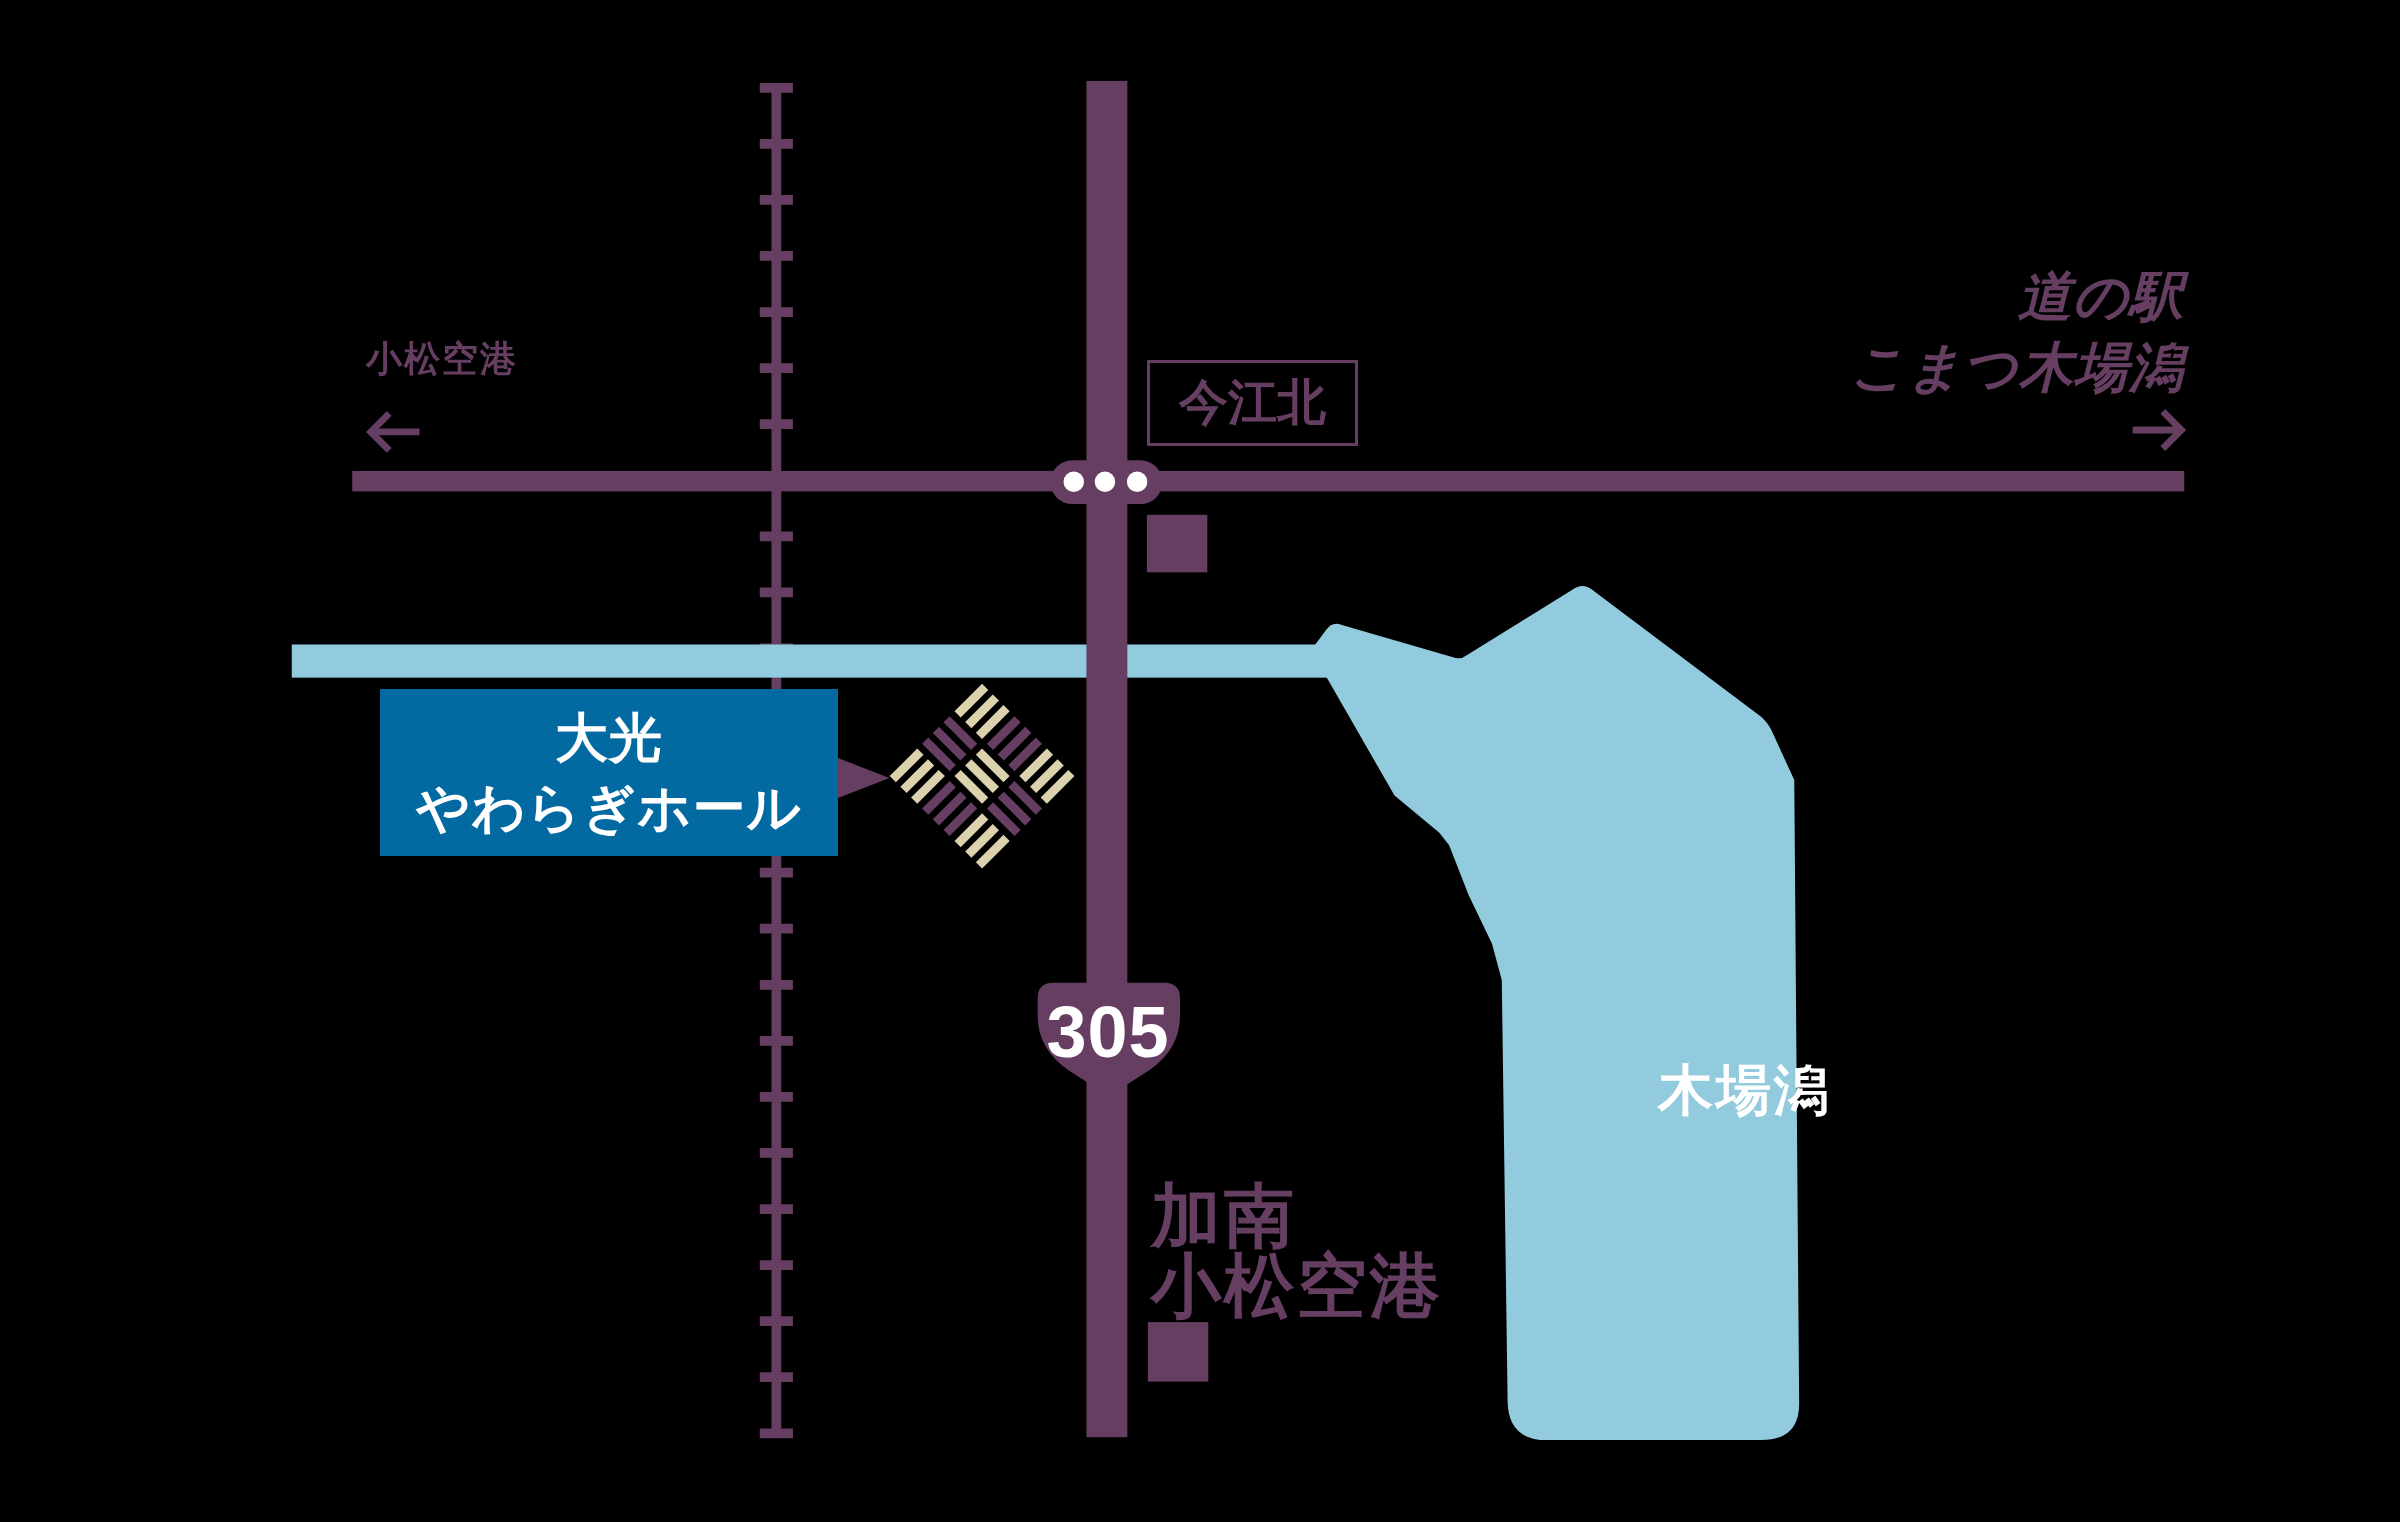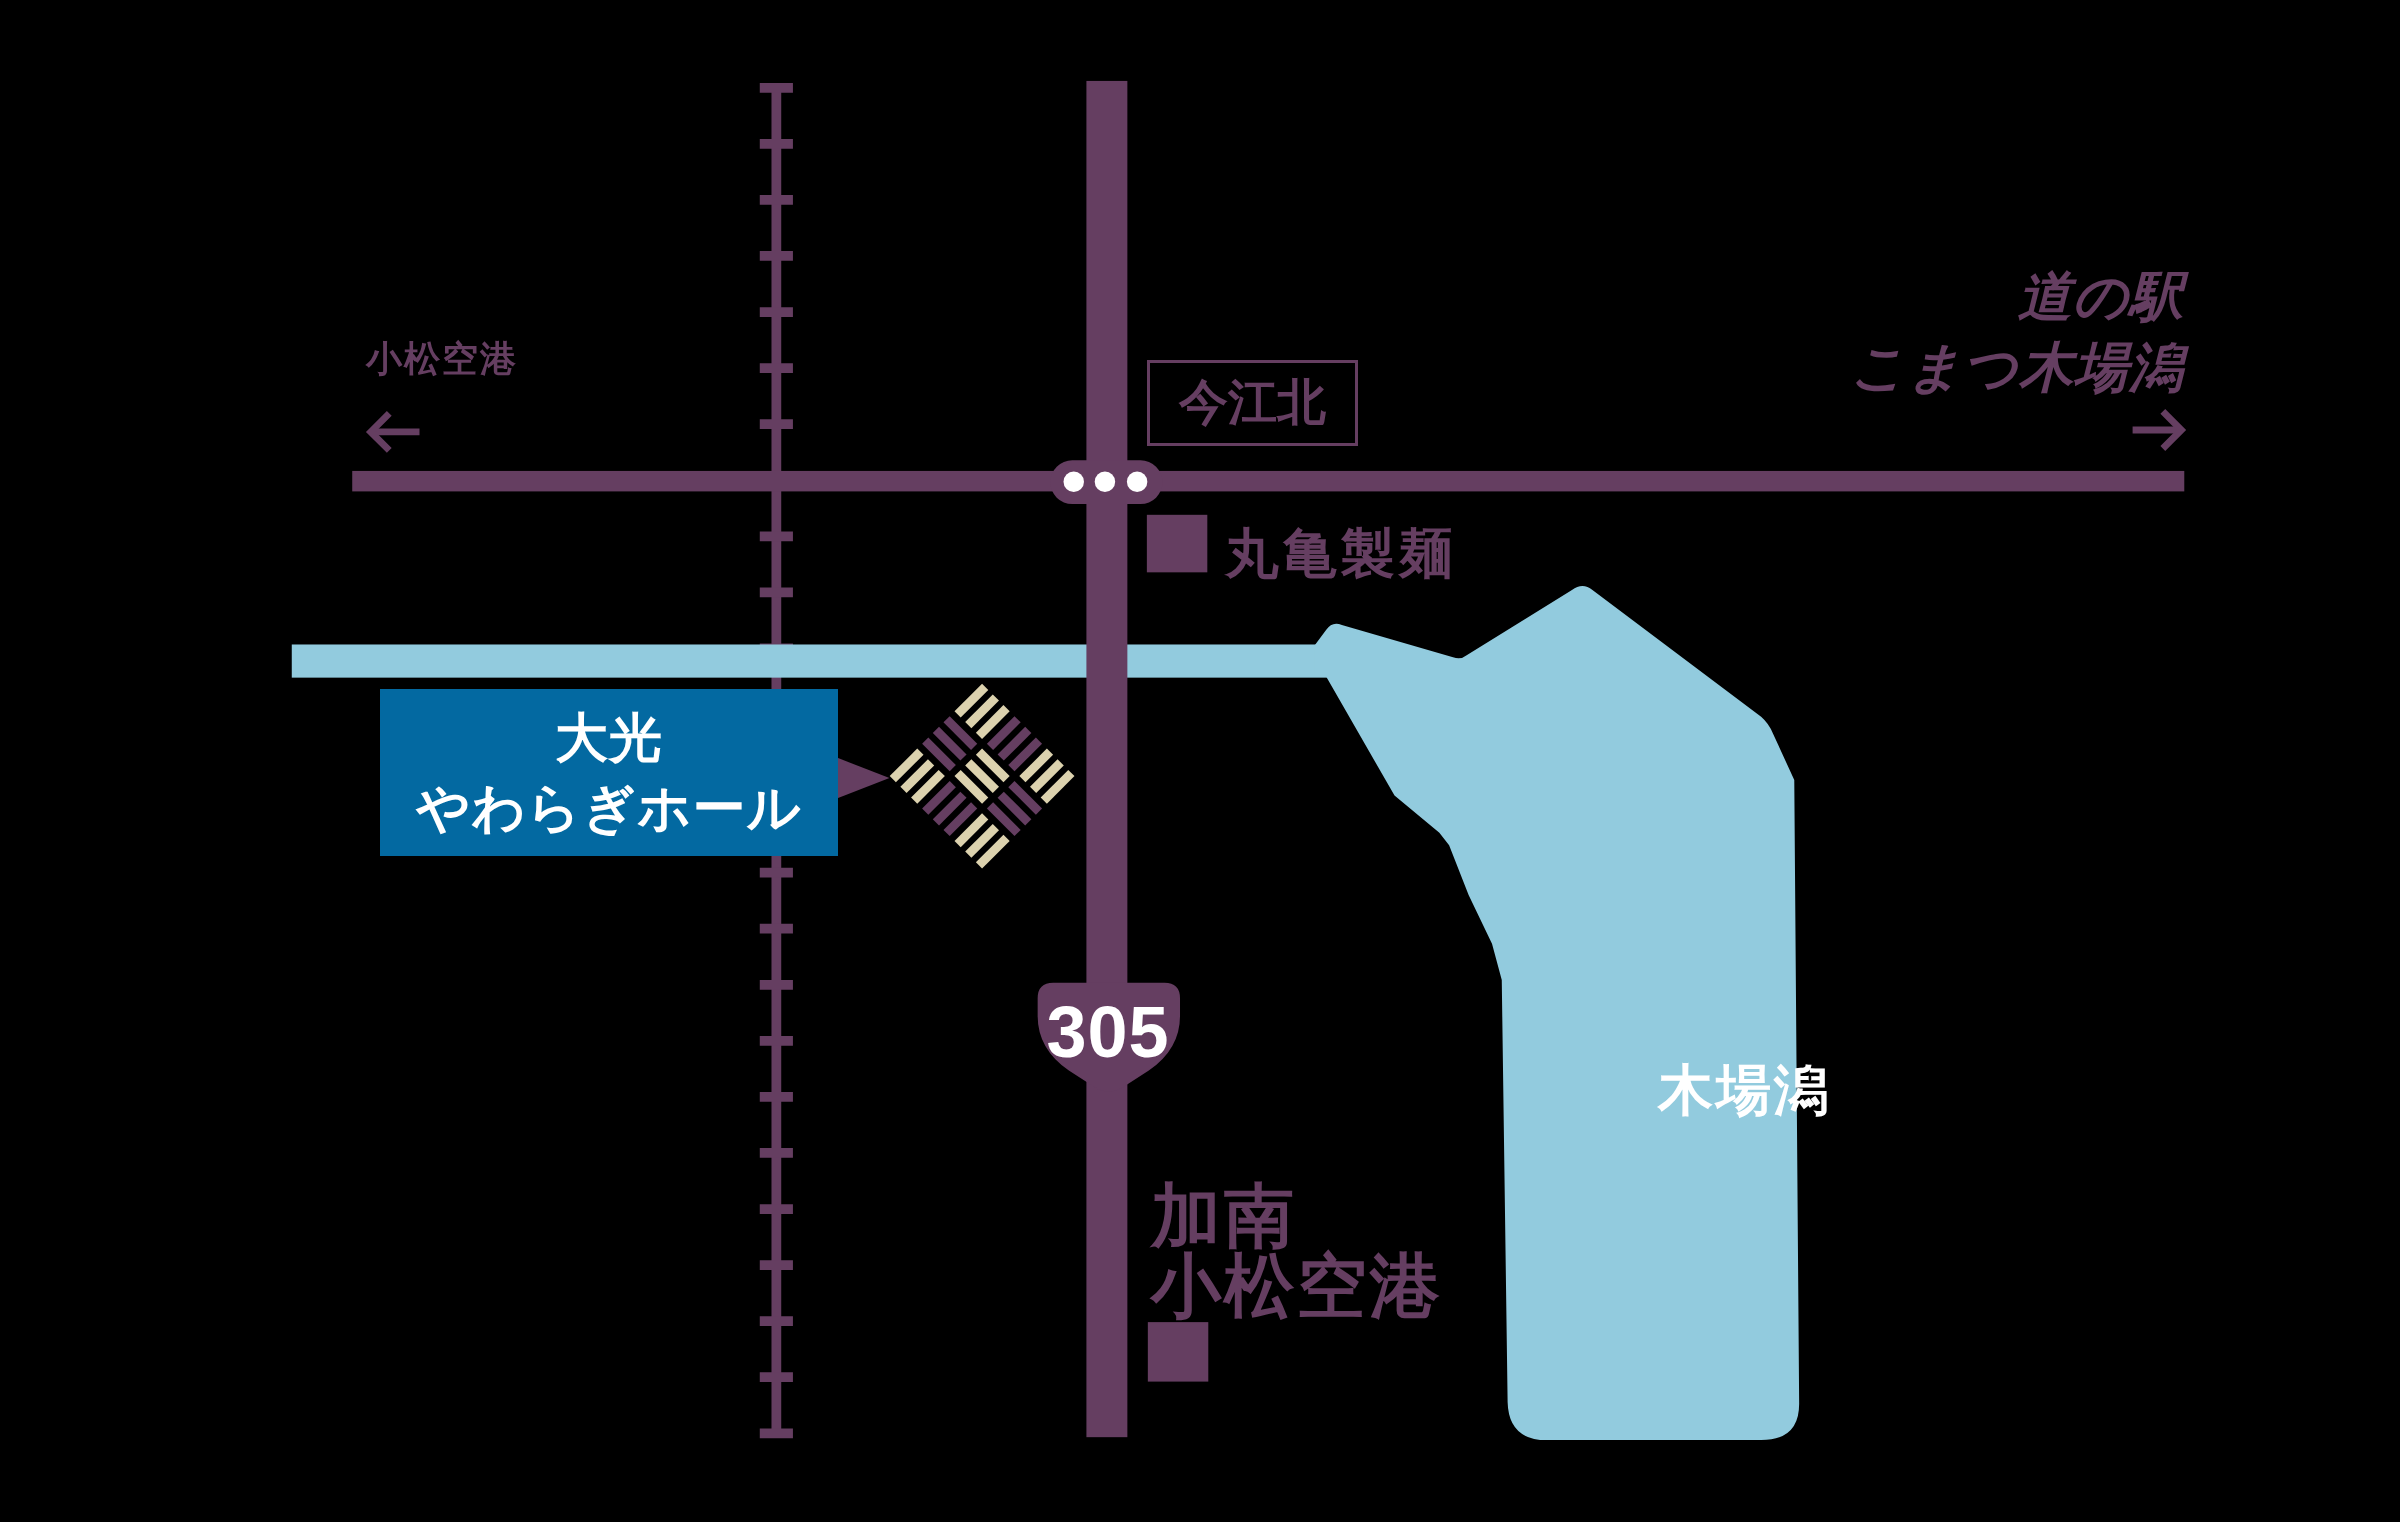--- a/index.html
+++ b/index.html
@@ -163,21 +163,20 @@
 
   <div class="lbl station">
     <div>道の駅</div>
     <div>こまつ木場潟</div>
   </div>
 
   <div class="lbl intersection-box">
     <span>今江北</span>
   </div>
 
-  <div class="lbl marugame">丸亀製麺</div>
 
   <div class="lbl hall-box white">
     <div>大光</div>
     <div>やわらぎホール</div>
   </div>
 
   <div class="lbl shield-num white">305</div>
 
   <div class="lbl school">
     <div>加南</div>

